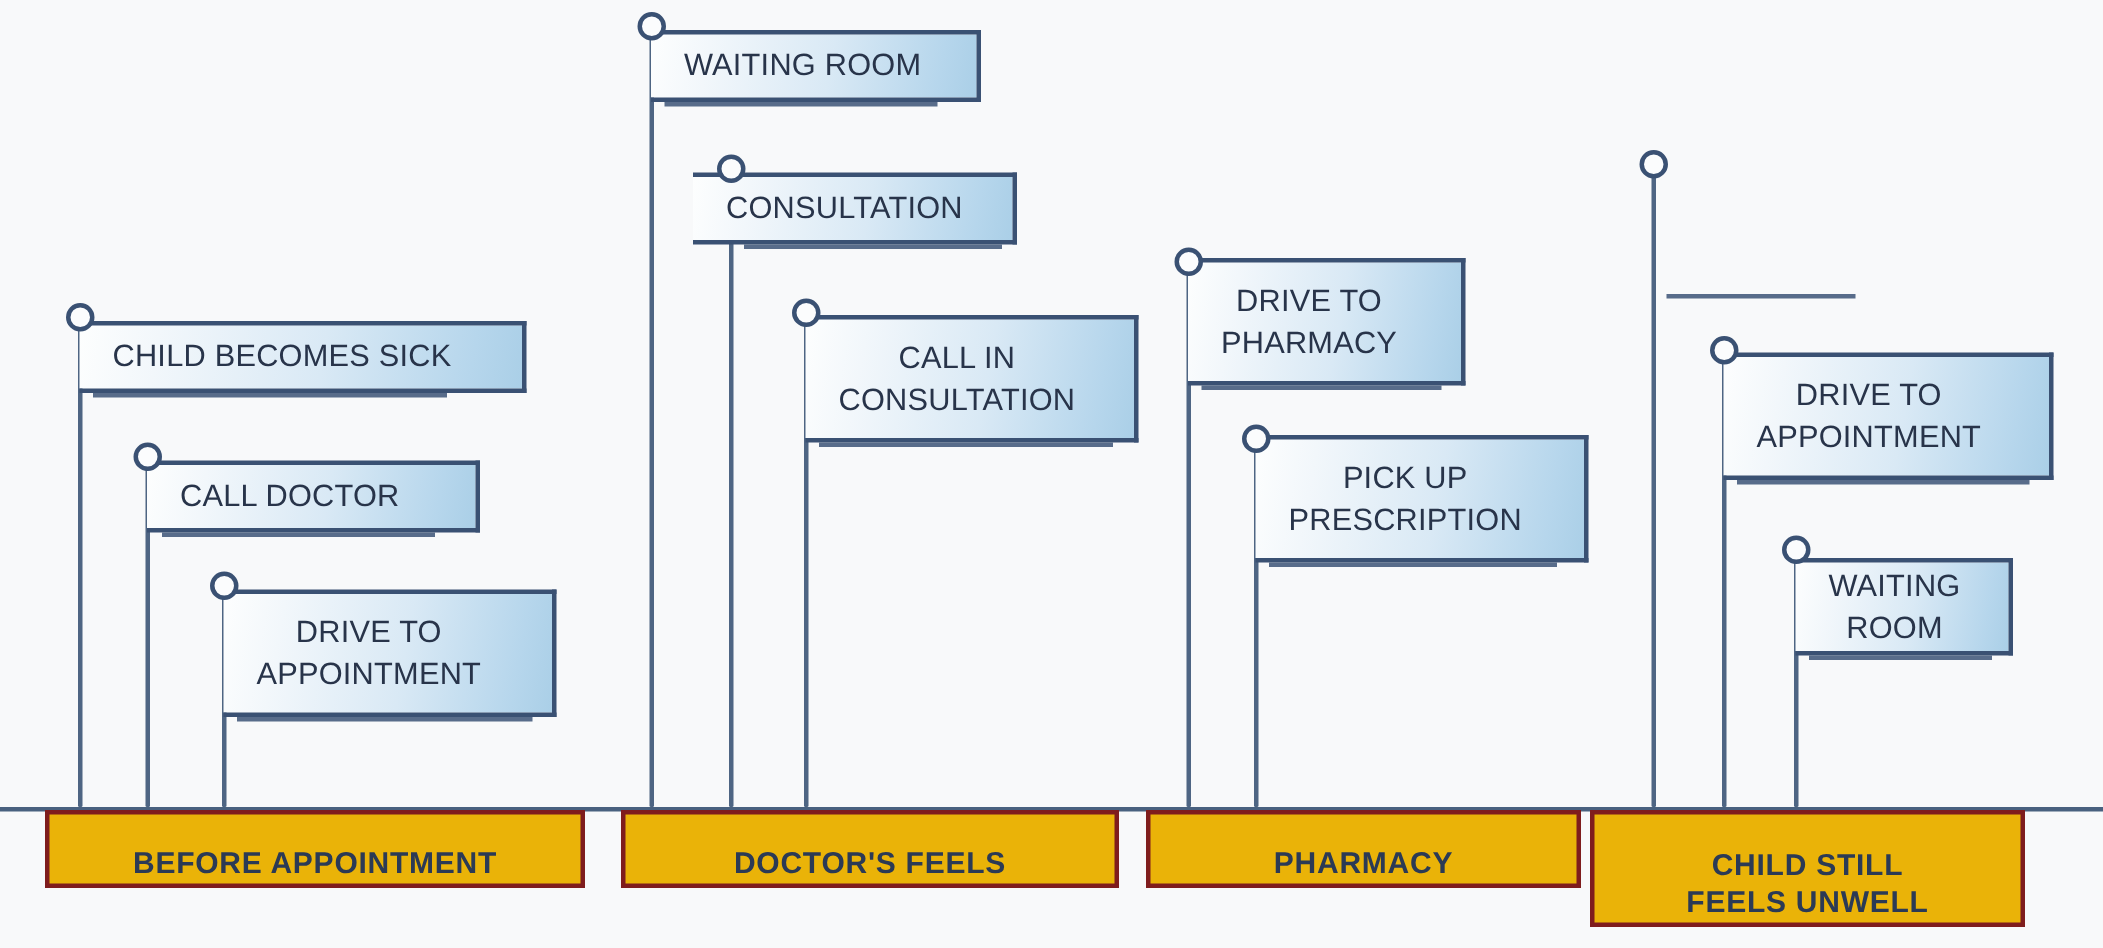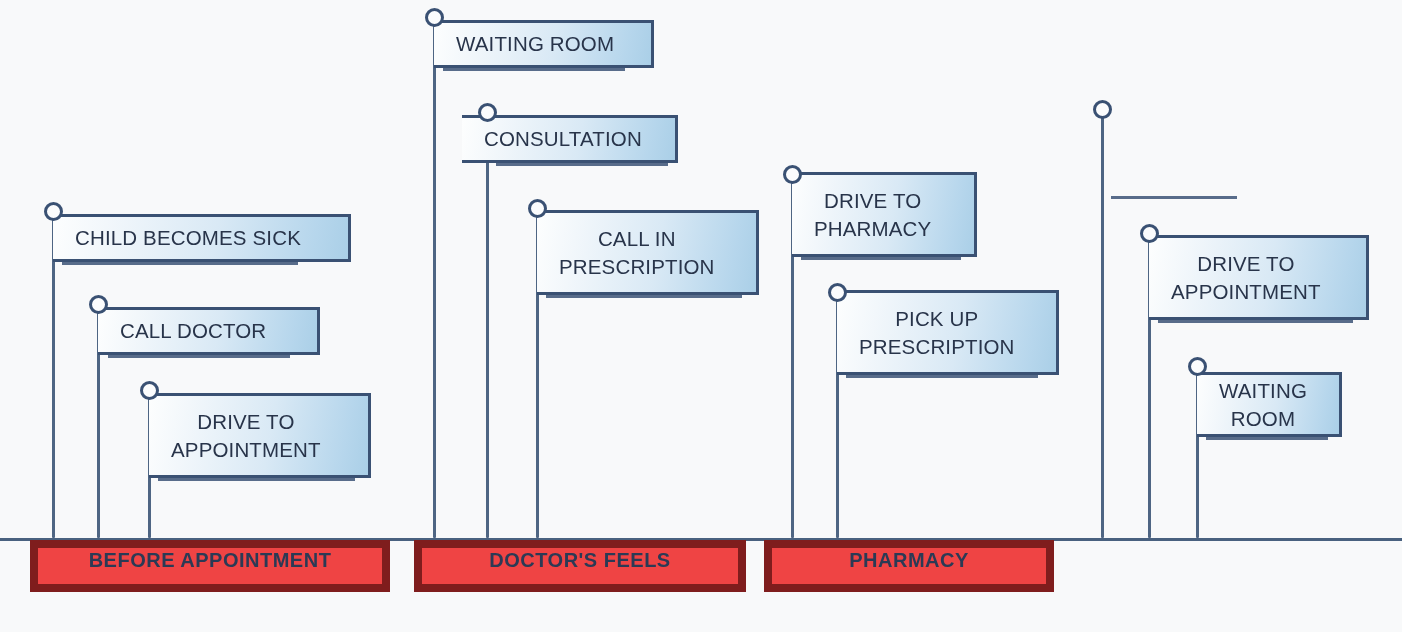--- a/index.html
+++ b/index.html
@@ -85,24 +85,24 @@
     height: 3px;
     background: #3f5878;
     opacity: .95;
     z-index: 3;
   }
 
   
   .phase-box {
     position: absolute;
     box-sizing: border-box;
-    border: 8px solid #7f1d1d;
-    background: #ef4444;
+    border: 3px solid #7f1d1d;
+    background: #eab308;
     display: flex;
-    align-items: flex-start;
+    align-items: flex-end;
     justify-content: center;
     z-index: 4;
   }
   .phase-label {
     font-size: 20px;
     font-weight: bold;
     color: #2b3a55;
     letter-spacing: .5px;
     text-align: center;
     line-height: 1.25;
@@ -160,21 +160,21 @@
   <div class="card" style="left:434px; top:20px; width:220px; height:48px;">
     <span class="card-text">WAITING ROOM</span>
   </div>
 
   <div class="card" style="left:462px; top:115px; width:216px; height:48px;">
     <span class="card-text">CONSULTATION</span>
   </div>
 
   <div class="card" style="left:537px; top:210px; width:222px; height:85px;">
     <span class="card-text">CALL IN
-PRESCRIPTION</span>
+CONSULTATION</span>
   </div>
 
   <div class="card" style="left:792px; top:172px; width:185px; height:85px;">
     <span class="card-text">DRIVE TO
 PHARMACY</span>
   </div>
 
   <div class="card" style="left:837px; top:290px; width:222px; height:85px;">
     <span class="card-text">PICK UP
 PRESCRIPTION</span>
@@ -213,14 +213,18 @@
   </div>
 
   <div class="phase-box" style="left:414px; top:540px; width:332px; height:52px;">
     <span class="phase-label">DOCTOR'S FEELS</span>
   </div>
 
   <div class="phase-box" style="left:764px; top:540px; width:290px; height:52px;">
     <span class="phase-label">PHARMACY</span>
   </div>
 
+  <div class="phase-box" style="left:1060px; top:540px; width:290px; height:78px;">
+    <span class="phase-label">CHILD STILL
+FEELS UNWELL</span>
+  </div>
 
 </div>
 
 </body></html>

